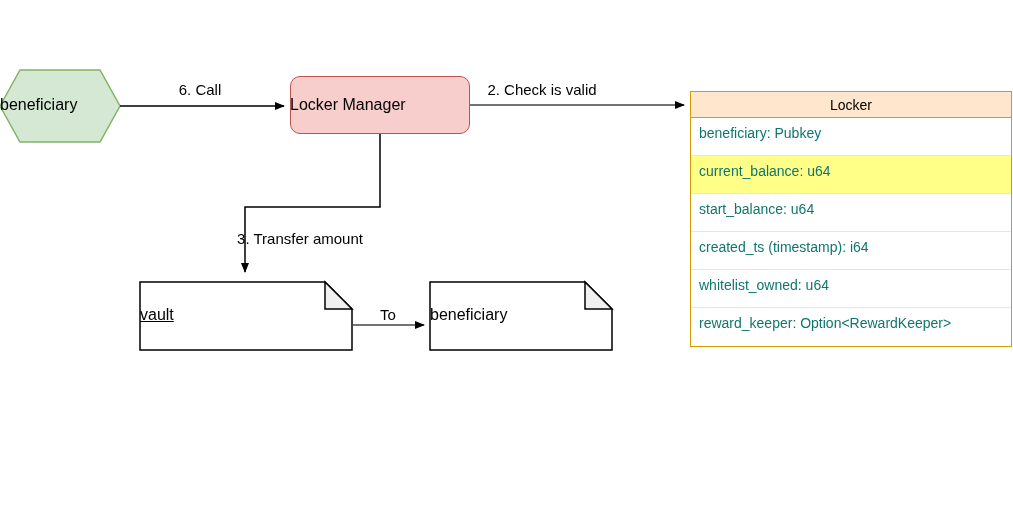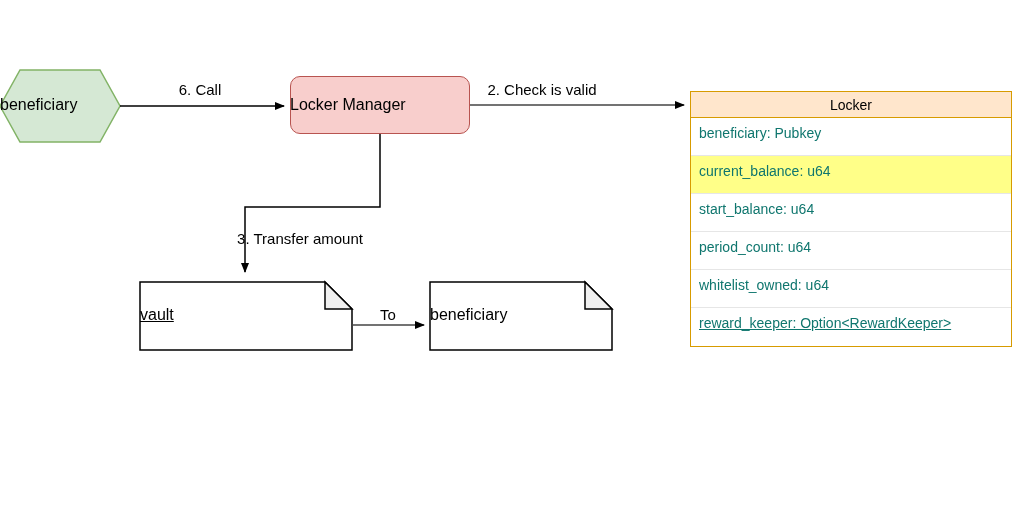--- a/index.html
+++ b/index.html
@@ -112,21 +112,20 @@
     background: #ffffff;
     box-sizing: border-box;
     white-space: nowrap;
     overflow: hidden;
   }
   .locker-row.highlight {
     background: #ffff88;
   }
   .locker-row:last-child {
     border-bottom: none;
-    text-decoration: underline;
   }
 </style>
 </head>
 <body>
 
 <div id="canvas">
 
   <svg class="svg-layer" viewBox="0 0 1013 512" xmlns="http://www.w3.org/2000/svg">
     <defs>
       <marker id="arrow-black" markerWidth="10" markerHeight="8" refX="9" refY="4" orient="auto" markerUnits="userSpaceOnUse">
@@ -163,19 +162,19 @@
 
   <div class="node-label" id="vault-label">vault</div>
   <div class="node-label" id="beneficiary-note-label">beneficiary</div>
 
   <div id="locker-table">
     <div id="locker-header">Locker</div>
     <div id="locker-rows">
         <div class="locker-row">beneficiary: Pubkey</div>
         <div class="locker-row highlight">current_balance: u64</div>
         <div class="locker-row">start_balance: u64</div>
-        <div class="locker-row">period_count: u64</div>
+        <div class="locker-row">created_ts (timestamp): i64</div>
         <div class="locker-row">whitelist_owned: u64</div>
         <div class="locker-row">reward_keeper: Option&lt;RewardKeeper&gt;</div>
       </div>
   </div>
 
 </div>
 
 </body></html>

